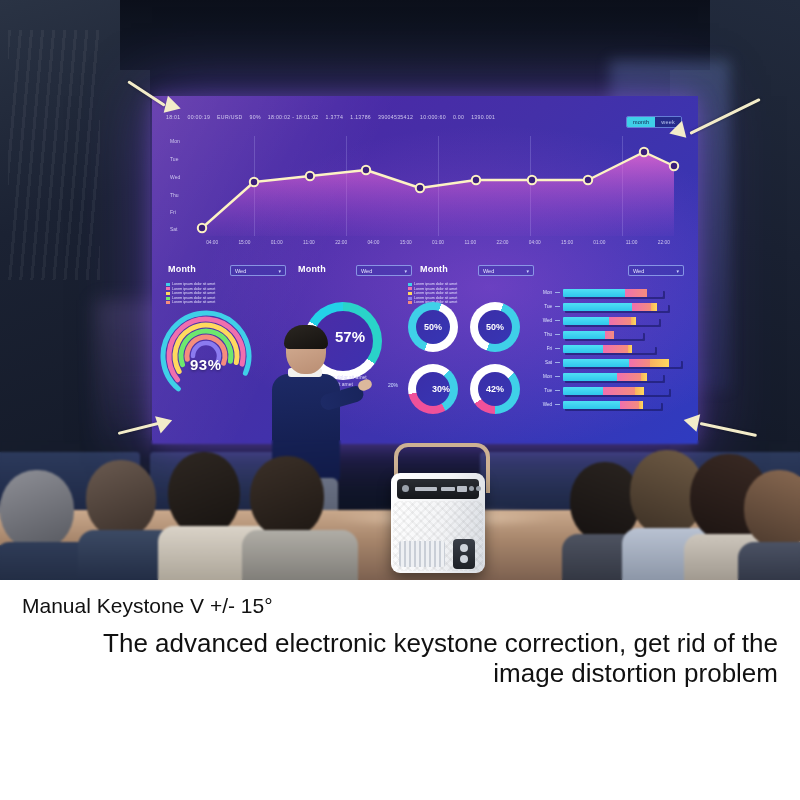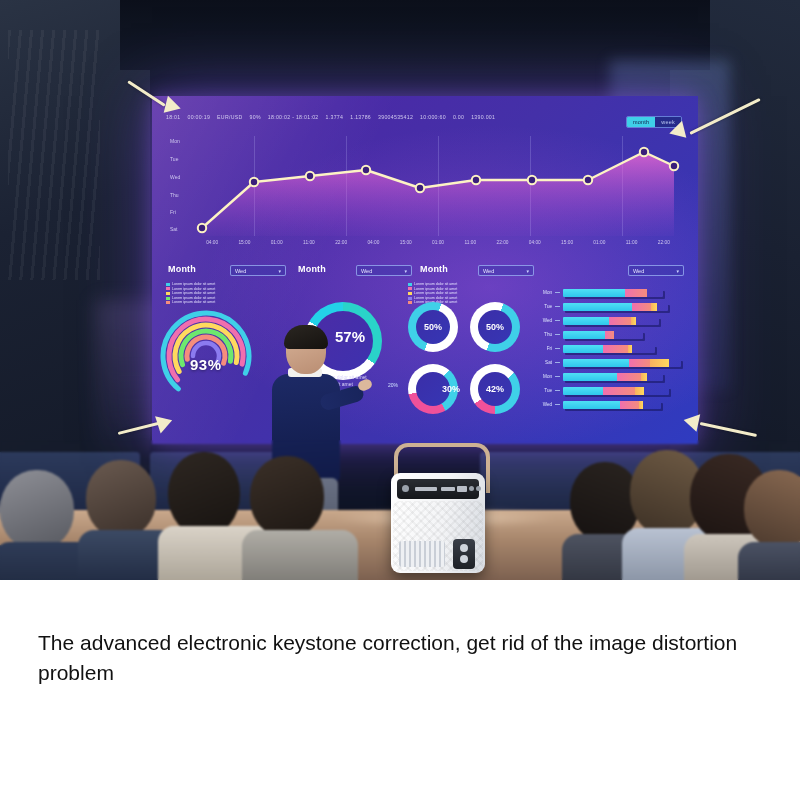--- a/index.html
+++ b/index.html
@@ -162,21 +162,21 @@
 
   
   .kar{position:absolute;}
   .kshaft{position:absolute;height:3px;background:#f3ecc9;border-radius:2px;
     box-shadow:0 0 3px rgba(0,0,0,.35);}
   .khead{position:absolute;width:0;height:0;}
 
   
   .caption{position:absolute;left:0;top:580px;width:800px;height:220px;background:#fff;}
   .cap1{position:absolute;left:22px;top:14px;font-size:21px;color:#111;}
-  .cap2{position:absolute;left:38px;top:48px;width:740px;font-size:21px;color:#111;line-height:30px;}
+  .cap2{position:absolute;left:38px;top:48px;width:740px;font-size:26px;color:#111;line-height:30px;text-align:right;}
 </style>
 </head>
 <body>
 
 <div id="stage">
 
   <div class="photo">
     <div class="wall"></div>
     <div class="wall-left"></div>
     <div class="wall-right"></div>
@@ -358,21 +358,21 @@
       <div class="d35txt">57%</div>
 
       <div class="quad">
         <div class="sd" style="left:0;top:0;background:conic-gradient(from 200deg,#3fd0e8 0deg 180deg,#ffffff 180deg 360deg);"></div>
         <div class="sdt" style="left:0;top:0;">50%</div>
 
         <div class="sd" style="left:62px;top:0;background:conic-gradient(from 20deg,#3fd0e8 0deg 180deg,#ffffff 180deg 360deg);"></div>
         <div class="sdt" style="left:62px;top:0;">50%</div>
 
         <div class="sd" style="left:0;top:62px;background:conic-gradient(from 150deg,#f0519a 0deg 108deg,#ffffff 108deg 250deg,#3fd0e8 250deg 360deg);"></div>
-        <div class="sdt" style="left:18px;top:62px;">30%</div>
+        <div class="sdt" style="left:8px;top:62px;">30%</div>
 
         <div class="sd" style="left:62px;top:62px;background:conic-gradient(from 180deg,#f0519a 0deg 54deg,#ffffff 54deg 230deg,#3fd0e8 230deg 360deg);"></div>
         <div class="sdt" style="left:62px;top:62px;">42%</div>
       </div>
 
       <div class="ptext">
         <div>rem ipsum dolor sit amet</div>
         <div>sum dolor sit amet</div>
         <div>m dolor sit amet</div>
       </div>
@@ -545,16 +545,17 @@
       <div class="khead" style="left:156px;top:415px;border-left:9px solid transparent;border-right:9px solid transparent;border-bottom:15px solid #f3ecc9;transform:rotate(72deg);"></div>
     </div>
 
     <div class="kar">
       <div class="kshaft" style="left:700px;top:422px;width:58px;transform:rotate(12deg);transform-origin:left center;"></div>
       <div class="khead" style="left:682px;top:414px;border-left:9px solid transparent;border-right:9px solid transparent;border-bottom:15px solid #f3ecc9;transform:rotate(-78deg);"></div>
     </div>
   </div>
 
   <div class="caption">
+    <div class="cap1">Manual Keystone  V +/- 15°</div>
     <div class="cap2">The advanced electronic keystone correction, get rid of the image distortion problem</div>
   </div>
 
 </div>
 
 </body></html>

